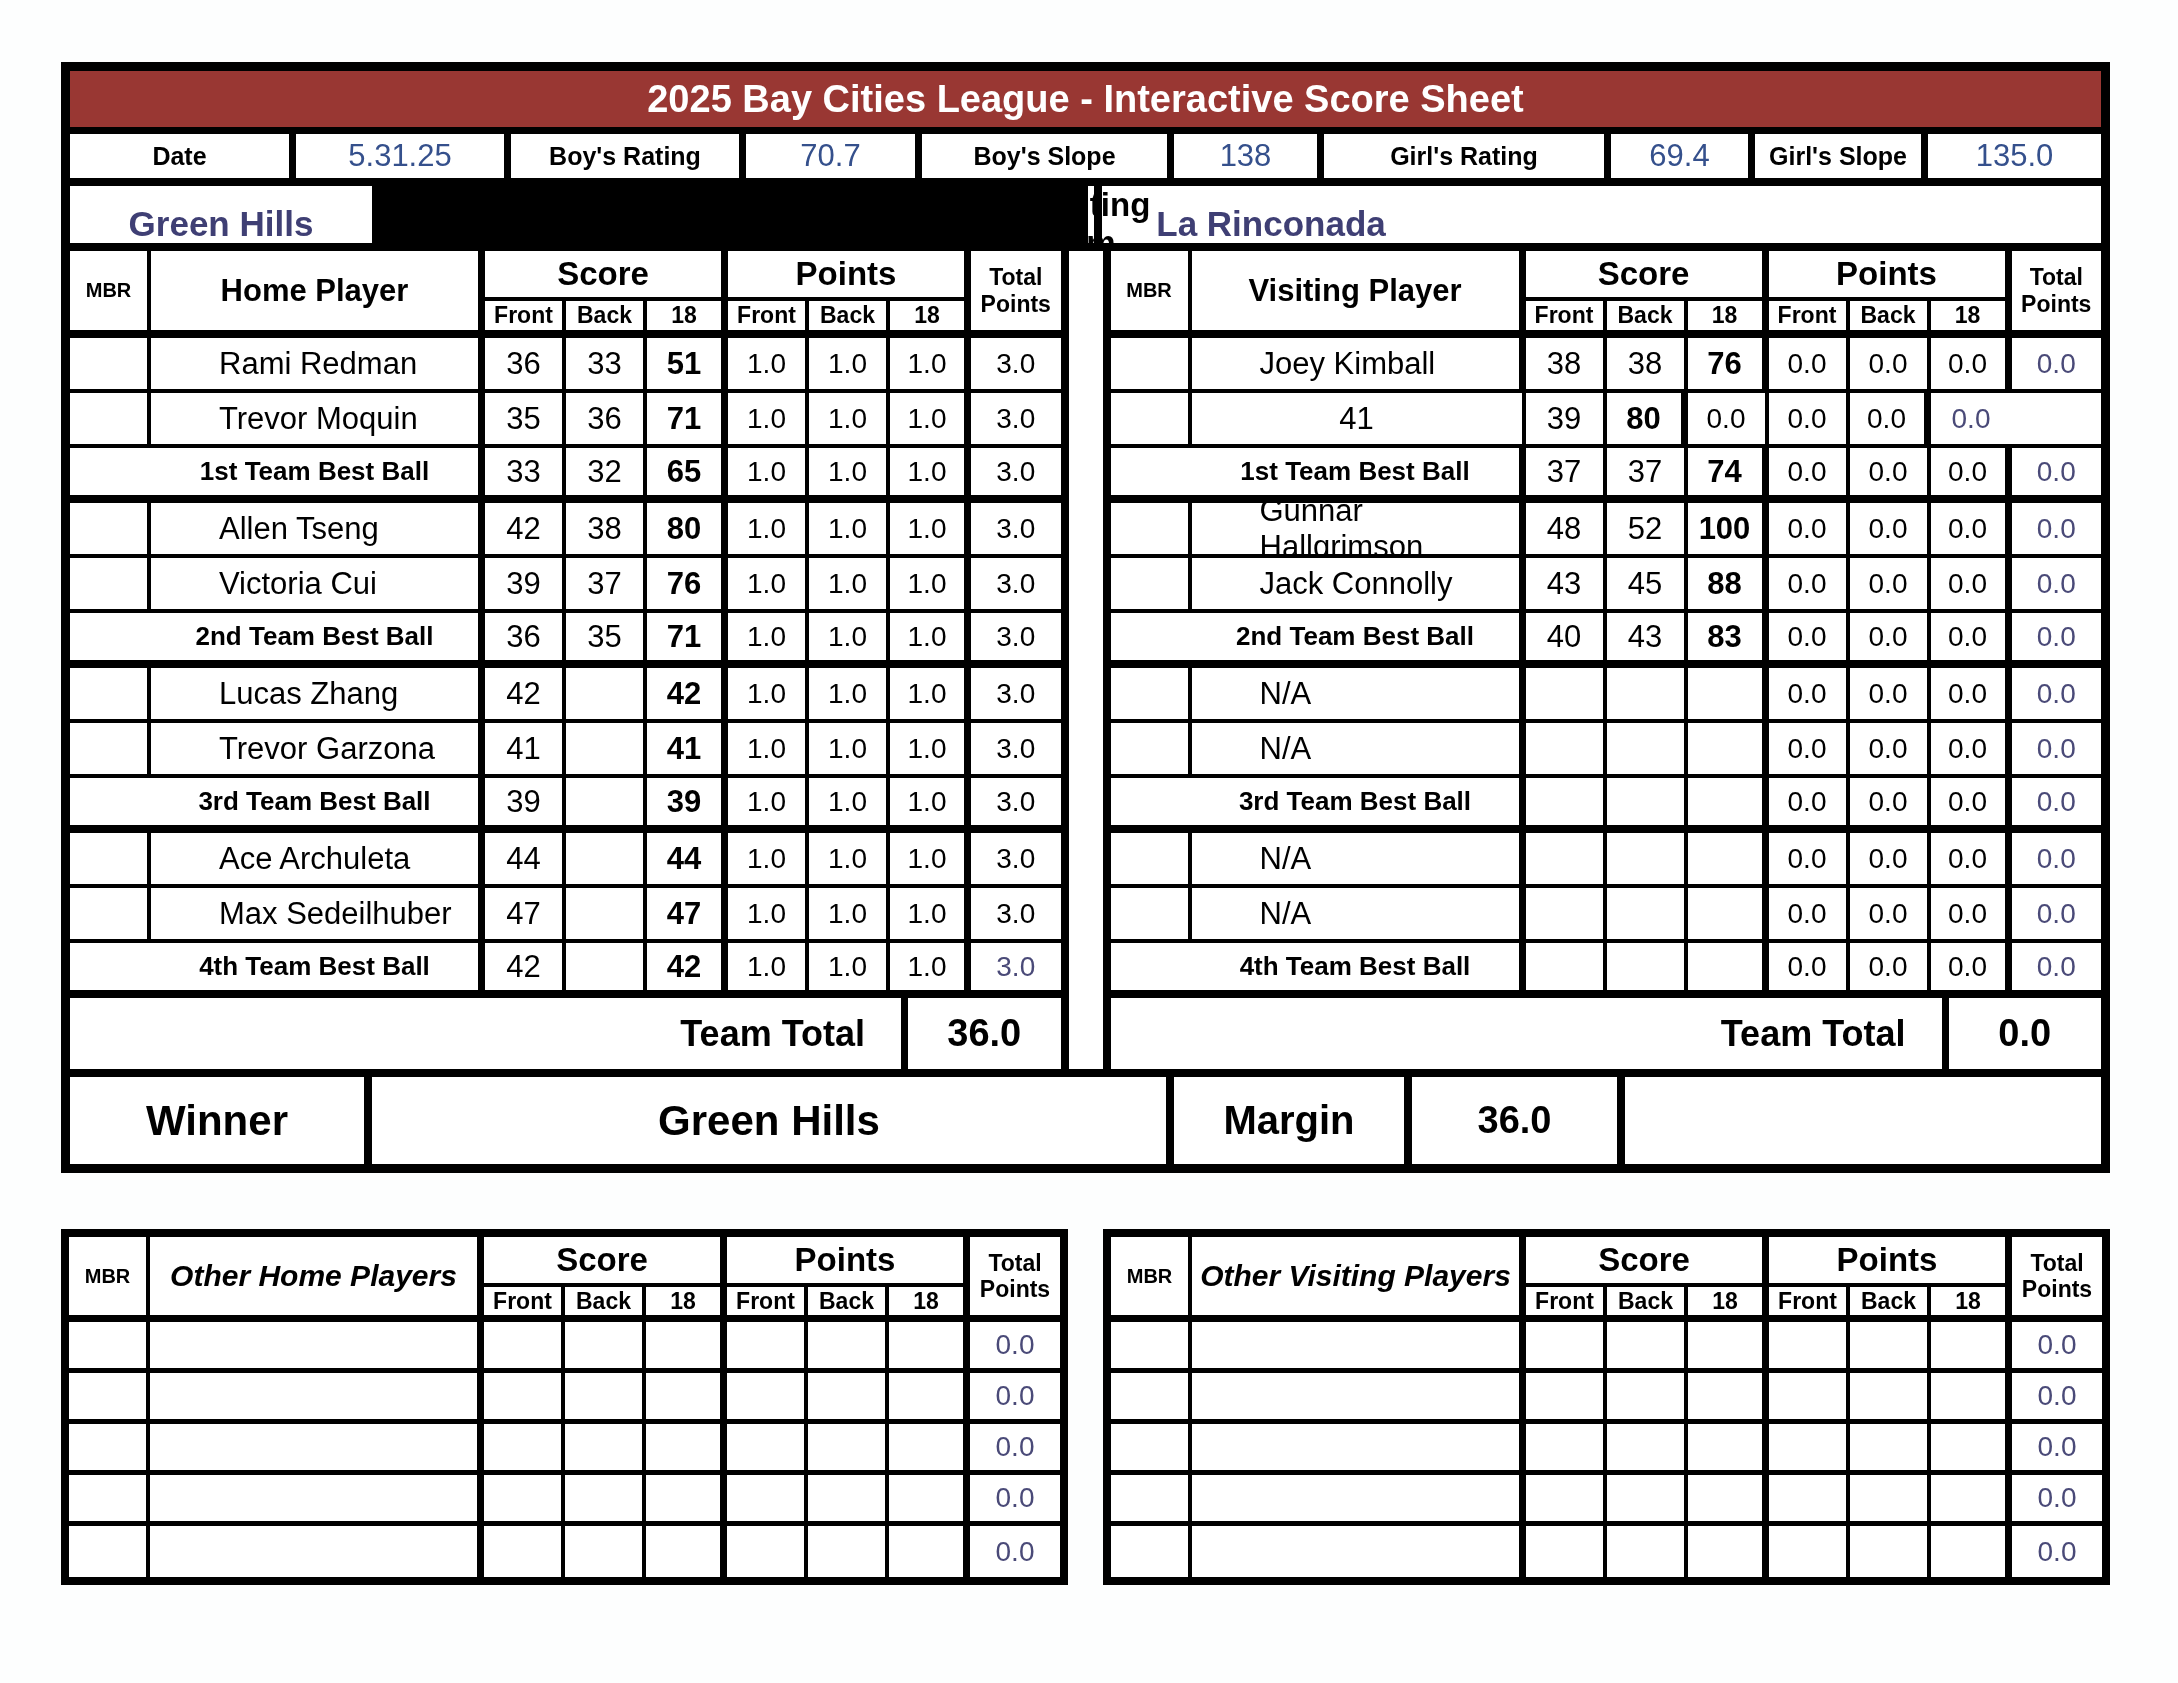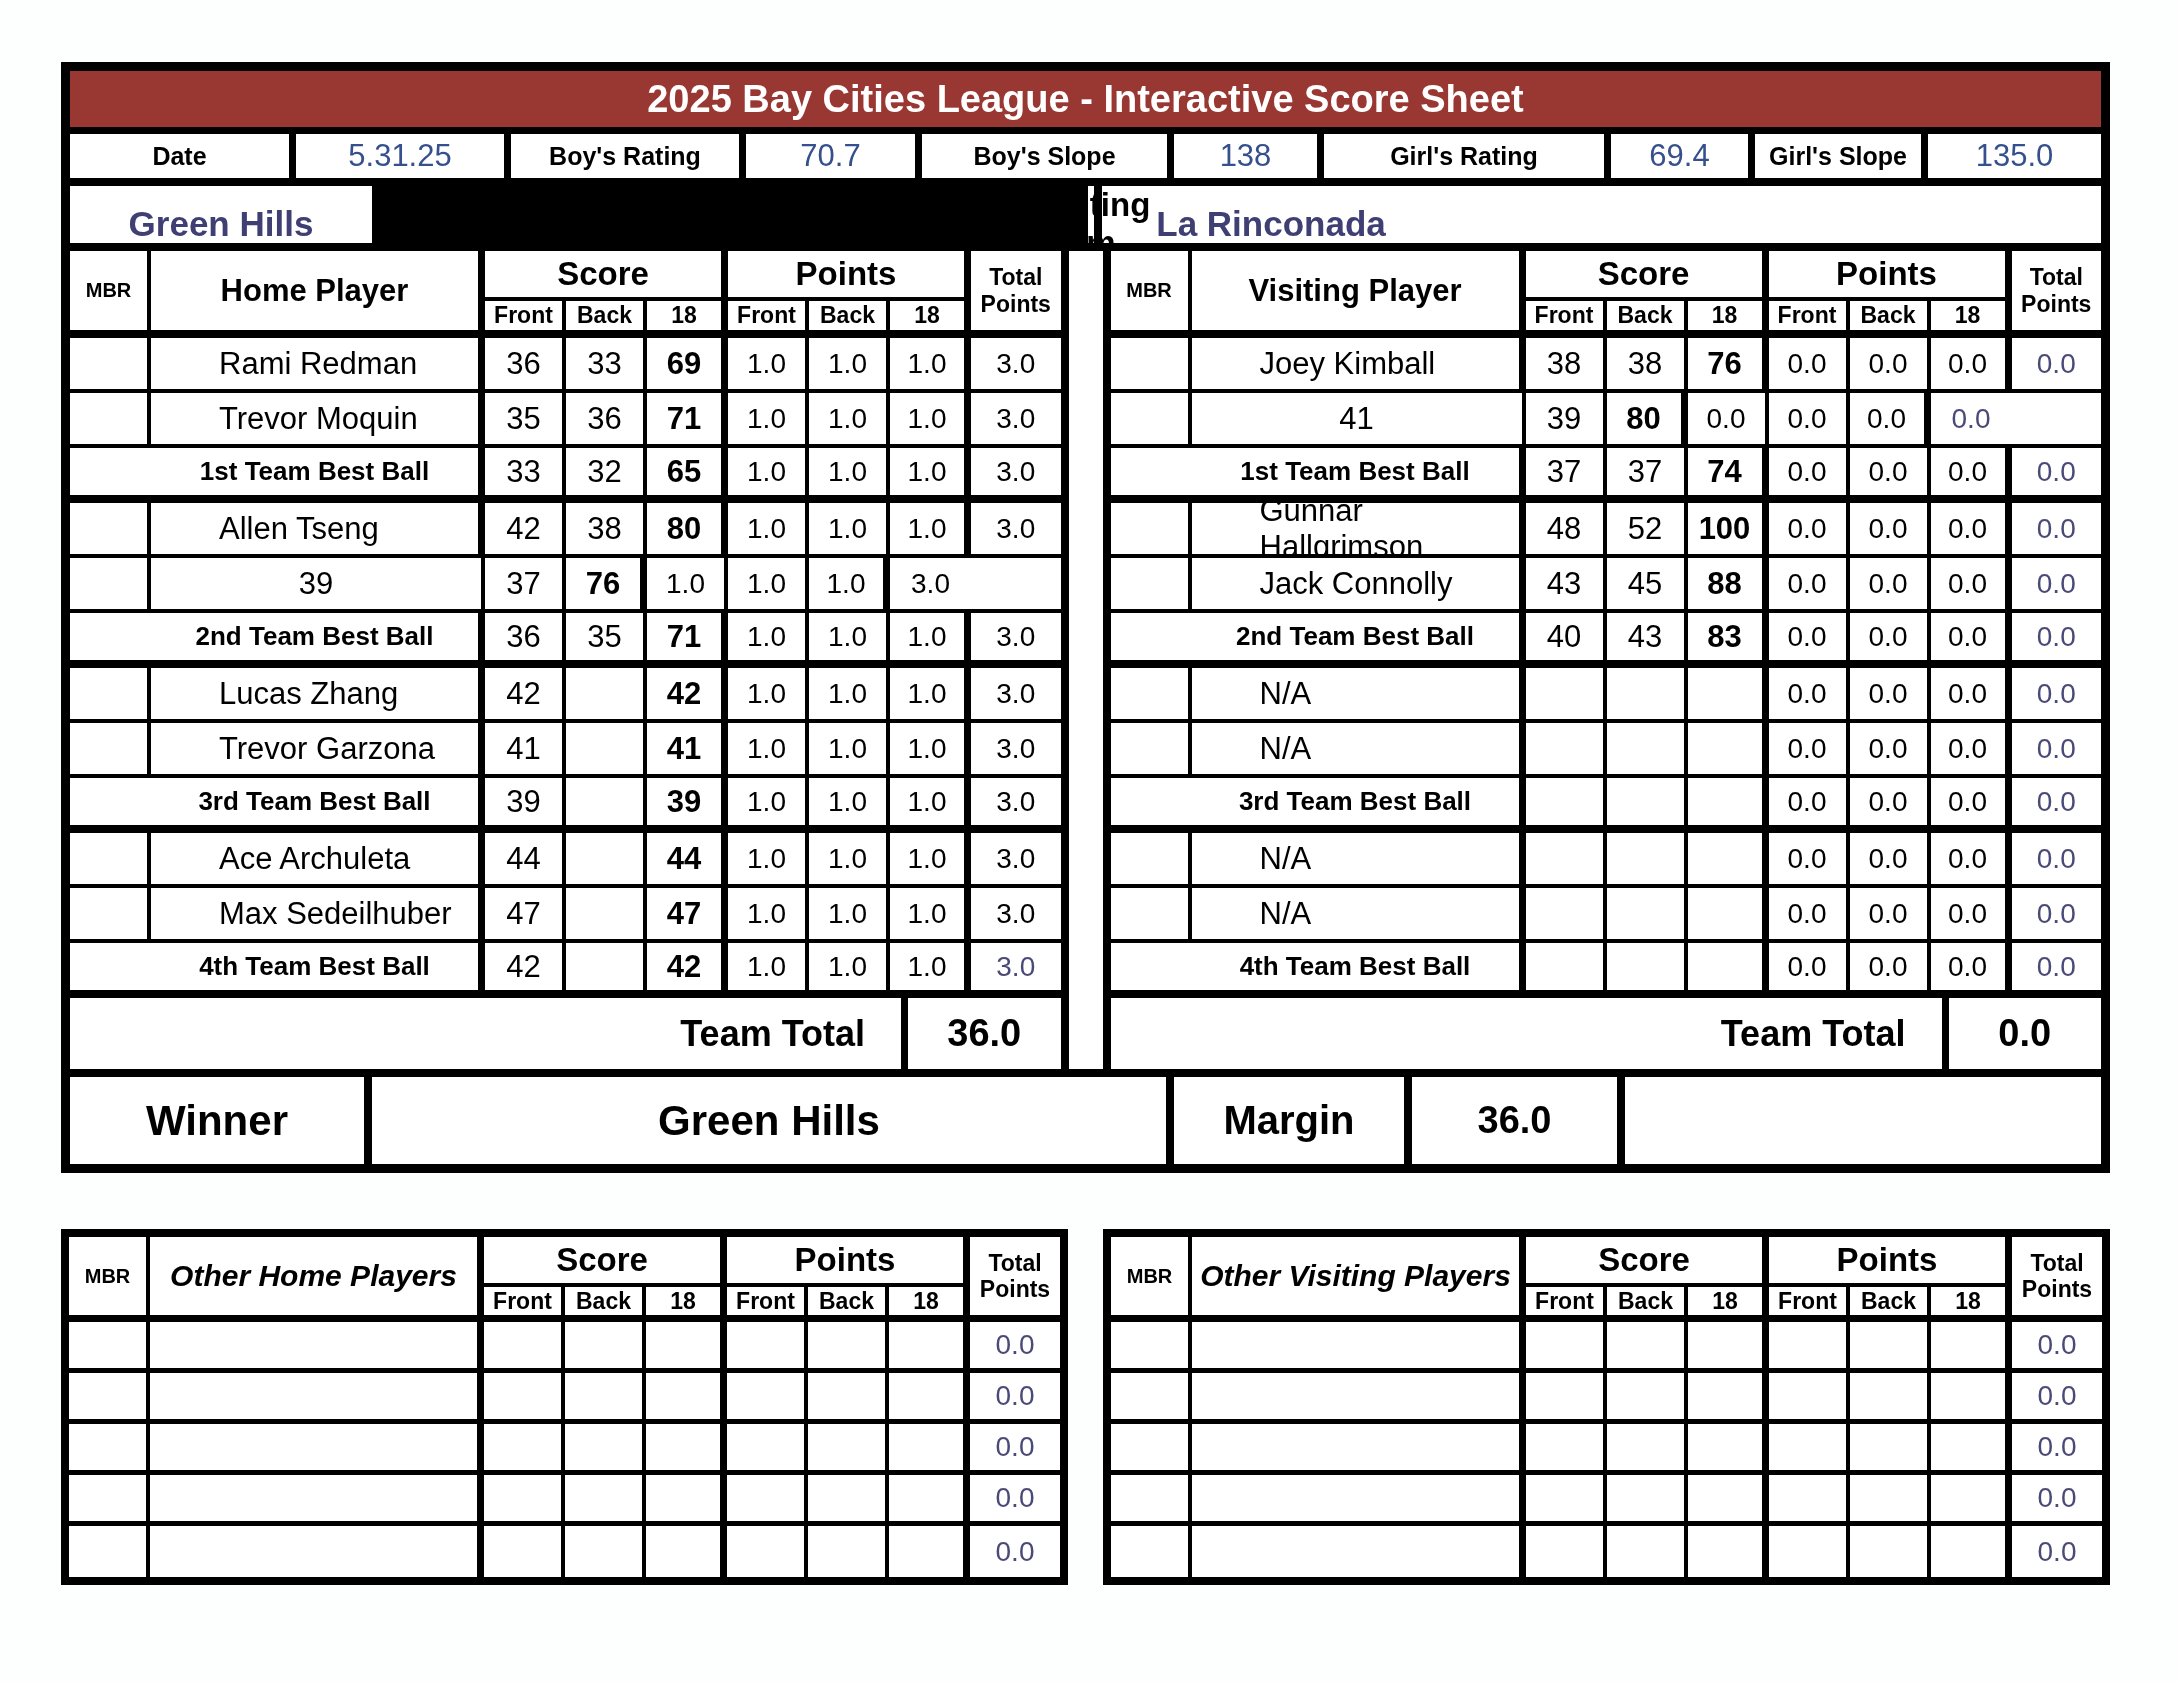--- a/index.html
+++ b/index.html
@@ -129,21 +129,21 @@
           <div class="th sub c8">18</div>
         </div>
         <div class="rows">
           
         
             <div class="row">
               <div class="c m"></div>
               <div class="c n">Rami Redman</div>
               <div class="c s">36</div>
               <div class="c s">33</div>
-              <div class="c s b18">69</div>
+              <div class="c s b18">51</div>
               <div class="c p">1.0</div>
               <div class="c p">1.0</div>
               <div class="c p p18">1.0</div>
               <div class="c t">3.0</div>
             </div>
           
             <div class="row">
               <div class="c m"></div>
               <div class="c n">Trevor Moquin</div>
               <div class="c s">35</div>
@@ -174,20 +174,21 @@
               <div class="c s">38</div>
               <div class="c s b18">80</div>
               <div class="c p">1.0</div>
               <div class="c p">1.0</div>
               <div class="c p p18">1.0</div>
               <div class="c t">3.0</div>
             </div>
           
             <div class="row">
               <div class="c m"></div>
+              <div class="c n">Victoria Cui</div>
               <div class="c s">39</div>
               <div class="c s">37</div>
               <div class="c s b18">76</div>
               <div class="c p">1.0</div>
               <div class="c p">1.0</div>
               <div class="c p p18">1.0</div>
               <div class="c t">3.0</div>
             </div>
           
             <div class="row bb">

